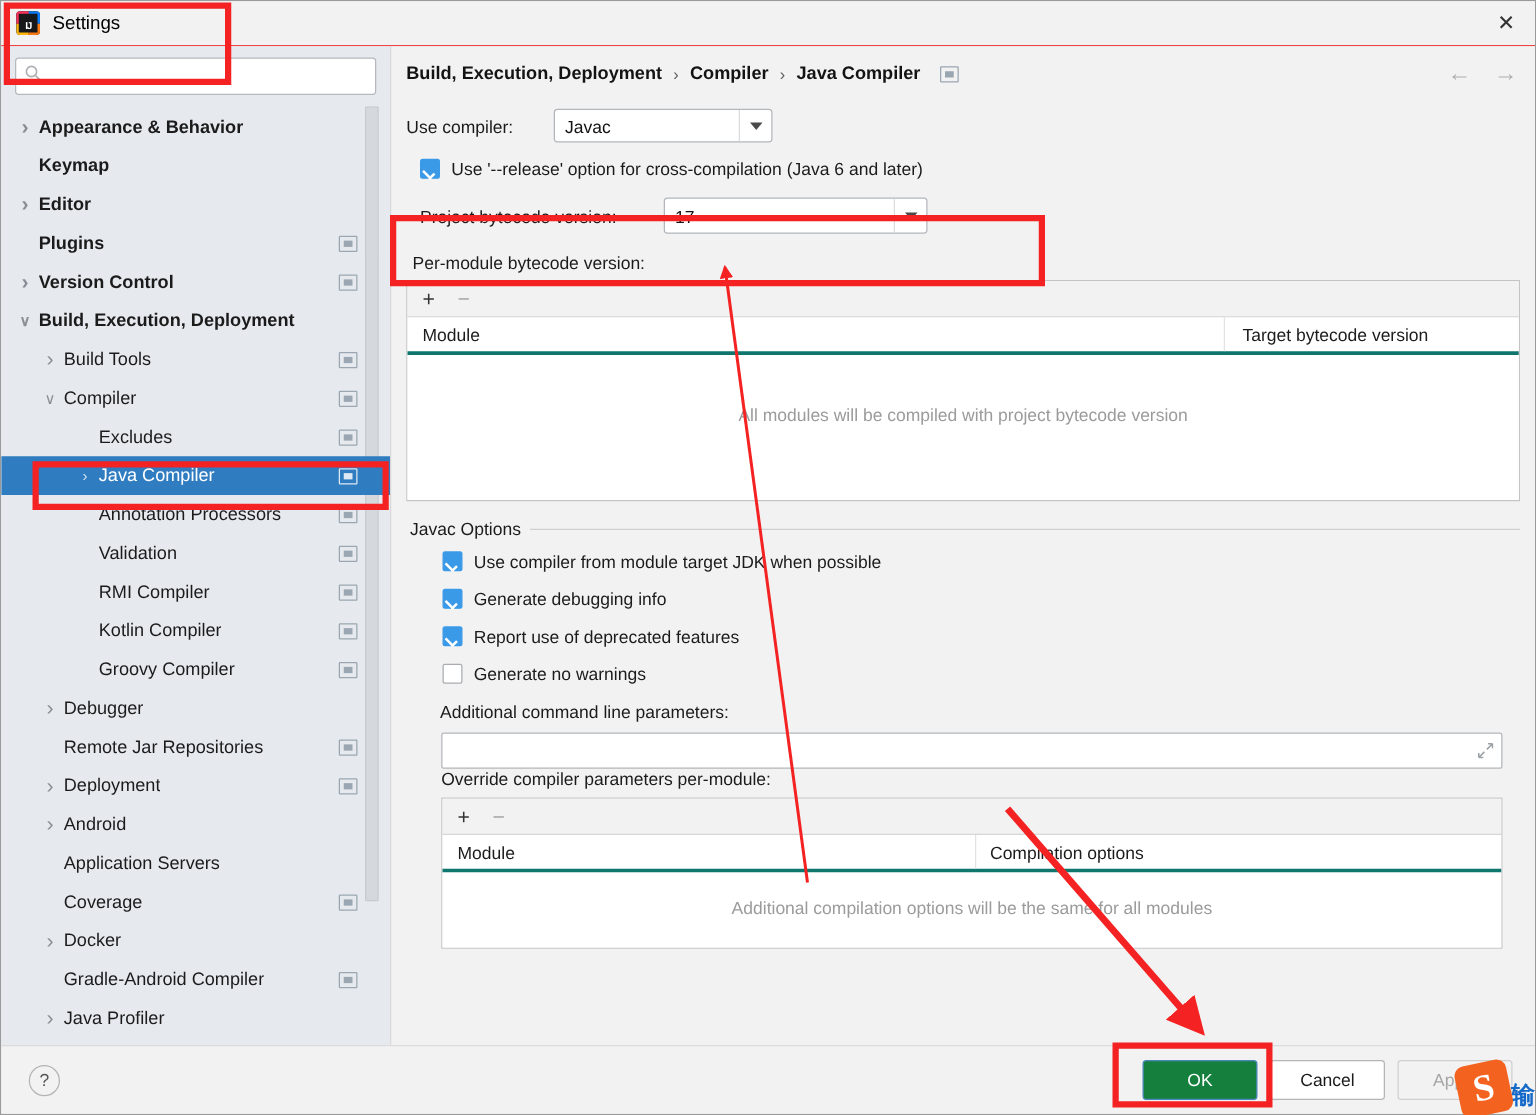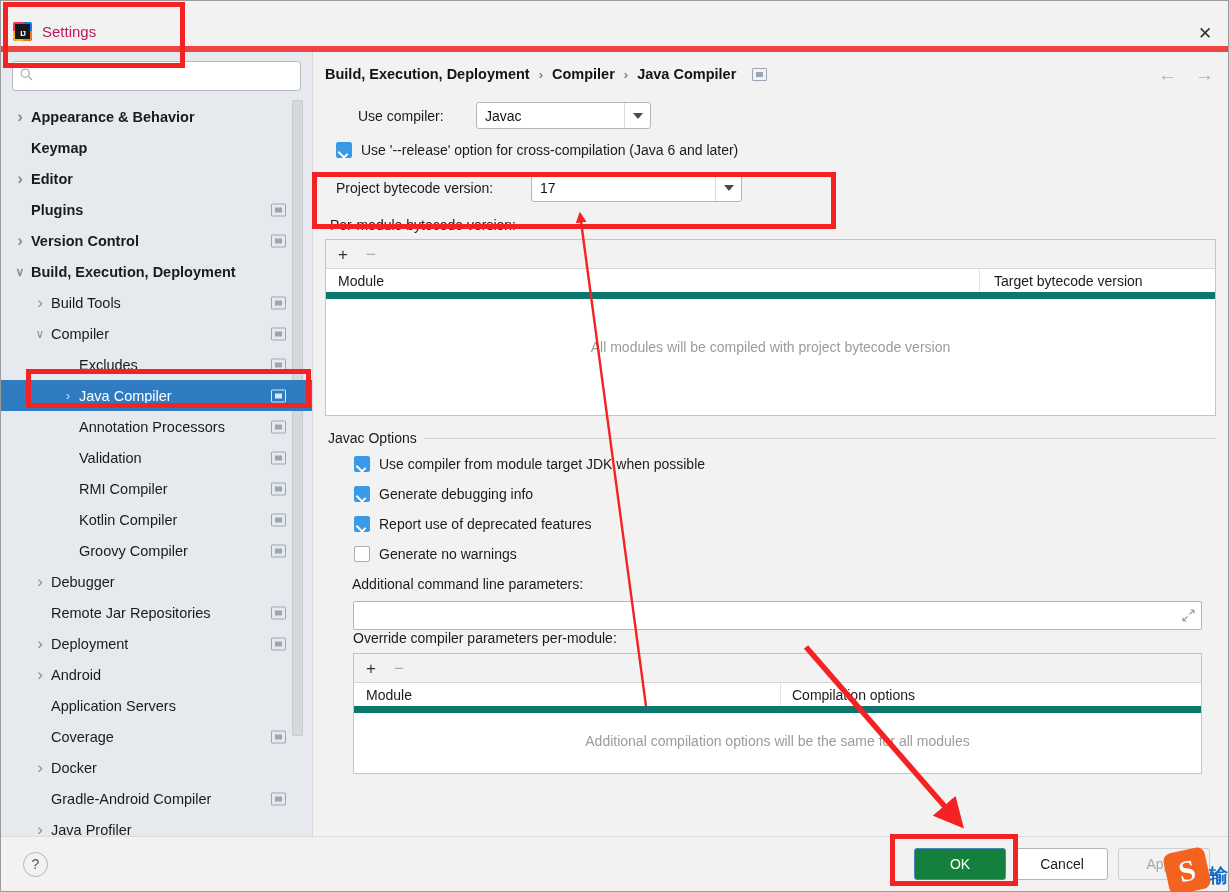--- a/index.html
+++ b/index.html
@@ -19,43 +19,42 @@
     background: #f2f2f2;
     display: flex; flex-direction: column;
   }
 
   
   .titlebar {
     height: 36px; flex: 0 0 36px;
     background: #f2f2f2;
     display: flex; align-items: center;
     position: relative;
-    border-bottom: 6px solid #ef4444;
-    margin-top: 15px;
+    border-bottom: 1px solid #ef4444;
   }
   .app-logo {
     width: 19px; height: 19px; margin-left: 12px; margin-right: 10px;
     position: relative; flex: 0 0 19px;
     border-radius: 3px; overflow: hidden;
     background: #151515;
   }
   .app-logo .q1 { position:absolute; left:0; top:0; width:50%; height:50%; background:#fe315d; }
   .app-logo .q2 { position:absolute; right:0; top:0; width:50%; height:50%; background:#087cfa; }
   .app-logo .q3 { position:absolute; left:0; bottom:0; width:50%; height:50%; background:#fdb60d; }
   .app-logo .q4 { position:absolute; right:0; bottom:0; width:50%; height:50%; background:#f97a12; }
   .app-logo .ij {
     position:absolute; left:2px; top:2px; right:2px; bottom:2px;
     background:#16181a; color:#fff;
     font-size:8px; font-family:"Liberation Sans",sans-serif;
     display:flex; align-items:flex-end; justify-content:center;
     letter-spacing:-1px; font-weight:bold; line-height:1;
     padding-bottom:1px;
   }
   .title-text {
-    font-size: 15px; color: #be185d;
+    font-size: 15px; color: #000000;
   }
   .close-btn {
     position: absolute; right: 0; top: 0;
     width: 46px; height: 35px;
     display: flex; align-items: center; justify-content: center;
     color: #333; font-size: 17px;
     cursor: pointer;
   }
 
   
@@ -203,21 +202,21 @@
   .tbl-toolbar {
     height: 29px; background: #f2f2f2;
     border-bottom: 1px solid #d6d6d6;
     display: flex; align-items: center; padding-left: 12px; gap: 18px;
     font-size: 17px; color: #333;
   }
   .tbl-toolbar .minus { color: #a9a9a9; }
   .tbl-toolbar span { cursor: pointer; line-height: 1; }
   .tbl-head {
     height: 30px; display: flex; align-items: center;
-    border-bottom: 7px solid #0f766e;
+    border-bottom: 3px solid #0f766e;
     font-size: 14px; color: #1b1b1b; background: #fff; gap: 36px;
   }
   .tbl-head .c1 { flex: 1; padding-left: 12px; }
   .tbl-head .c2 {
     width: 236px; padding-left: 14px;
     border-left: 1px solid #e2e2e2; height: 100%;
     display: flex; align-items: center;
   }
   .tbl-head .c2b {
     width: 454px; padding-left: 11px;
@@ -500,21 +499,21 @@
             <i></i>
           </span>
         <span class="nav-arrows">
           <span>←</span>
           <span>→</span>
         </span>
       </div>
 
       <div class="panel">
 
-        <div class="row" style="margin-top:6px;margin-left:33px;">
+        <div class="row" style="margin-top:6px;">
           <div class="lbl" style="width:118px;">Use compiler:</div>
           <div class="combo" style="width:175px;">
             <span class="val">Javac</span>
             <span class="caret">
                 <span class="caret-tri"></span>
               </span>
           </div>
         </div>
 
         <div class="cb-row" style="margin-top:13px; margin-left:11px;">

